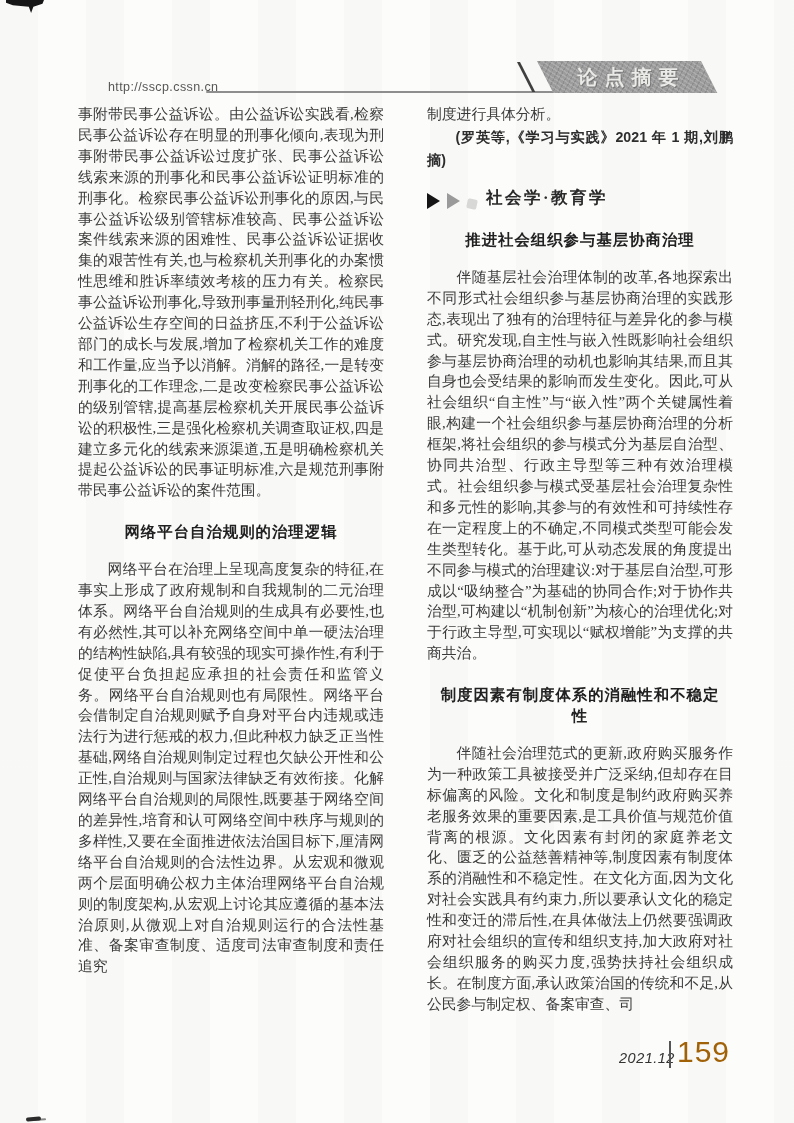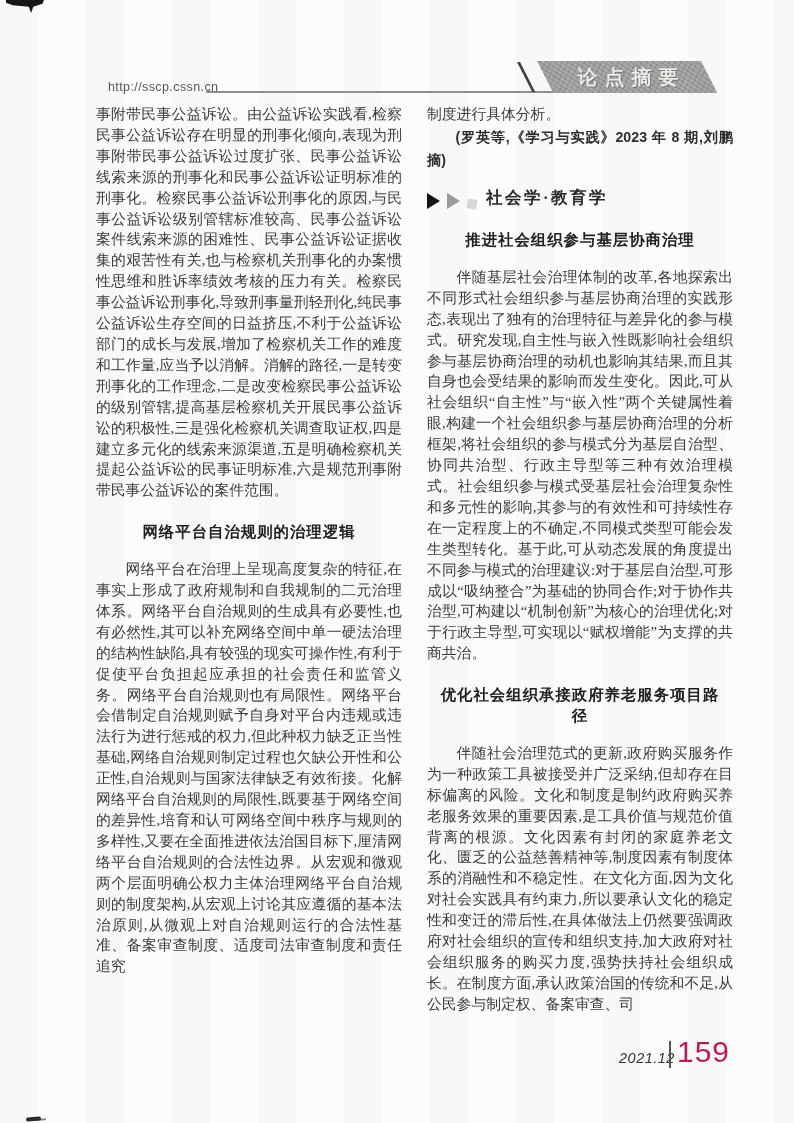--- a/index.html
+++ b/index.html
@@ -58,21 +58,21 @@
     color:#efefec;opacity:.95;
     text-shadow:0 0 1px #7a7a7a,1px 1px 0 rgba(90,90,90,.6);
     white-space:nowrap;padding-left:7px;
   }
   
   .col{
     position:absolute;top:104px;width:306px;
     font-size:14.8px;line-height:20.9px;color:#3b3b3b;
     text-align:justify;
   }
-  .col-left{left:96px;}
+  .col-left{left:78px;}
   .col-right{left:427px;}
   .para{margin:0;text-indent:2em;}
   .para.cont{text-indent:0;}
   .citation{
     margin:1px 0 0;text-indent:2em;
     font-family:"Liberation Sans", sans-serif;
     font-weight:700;font-size:14.2px;line-height:22.6px;color:#2d2d2d;
     text-align:justify;
   }
   .article-heading{
@@ -100,21 +100,21 @@
     position:absolute;left:619px;top:1050px;
     font-family:"Liberation Sans", sans-serif;
     font-style:italic;font-size:14.5px;color:#333;letter-spacing:.5px;
   }
   .footer-divider{
     position:absolute;left:669px;top:1041px;width:2px;height:27px;background:#555;
   }
   .page-number{
     position:absolute;left:677px;top:1035px;
     font-family:"Liberation Sans", sans-serif;
-    font-size:30px;font-weight:400;color:#be185d;letter-spacing:1px;
+    font-size:30px;font-weight:400;color:#a16207;letter-spacing:1px;
   }
 </style>
 </head>
 <body>
 
 <div class="page">
 
   <div class="artifact-top"></div>
 
   <div class="header-url">http://sscp.cssn.cn</div>
@@ -125,32 +125,32 @@
   </div>
 
   <div class="col col-left">
     <p class="para cont">事附带民事公益诉讼。由公益诉讼实践看,检察民事公益诉讼存在明显的刑事化倾向,表现为刑事附带民事公益诉讼过度扩张、民事公益诉讼线索来源的刑事化和民事公益诉讼证明标准的刑事化。检察民事公益诉讼刑事化的原因,与民事公益诉讼级别管辖标准较高、民事公益诉讼案件线索来源的困难性、民事公益诉讼证据收集的艰苦性有关,也与检察机关刑事化的办案惯性思维和胜诉率绩效考核的压力有关。检察民事公益诉讼刑事化,导致刑事量刑轻刑化,纯民事公益诉讼生存空间的日益挤压,不利于公益诉讼部门的成长与发展,增加了检察机关工作的难度和工作量,应当予以消解。消解的路径,一是转变刑事化的工作理念,二是改变检察民事公益诉讼的级别管辖,提高基层检察机关开展民事公益诉讼的积极性,三是强化检察机关调查取证权,四是建立多元化的线索来源渠道,五是明确检察机关提起公益诉讼的民事证明标准,六是规范刑事附带民事公益诉讼的案件范围。</p>
     <h3 class="article-heading">网络平台自治规则的治理逻辑</h3>
     <p class="para">网络平台在治理上呈现高度复杂的特征,在事实上形成了政府规制和自我规制的二元治理体系。网络平台自治规则的生成具有必要性,也有必然性,其可以补充网络空间中单一硬法治理的结构性缺陷,具有较强的现实可操作性,有利于促使平台负担起应承担的社会责任和监管义务。网络平台自治规则也有局限性。网络平台会借制定自治规则赋予自身对平台内违规或违法行为进行惩戒的权力,但此种权力缺乏正当性基础,网络自治规则制定过程也欠缺公开性和公正性,自治规则与国家法律缺乏有效衔接。化解网络平台自治规则的局限性,既要基于网络空间的差异性,培育和认可网络空间中秩序与规则的多样性,又要在全面推进依法治国目标下,厘清网络平台自治规则的合法性边界。从宏观和微观两个层面明确公权力主体治理网络平台自治规则的制度架构,从宏观上讨论其应遵循的基本法治原则,从微观上对自治规则运行的合法性基准、备案审查制度、适度司法审查制度和责任追究</p>
   </div>
 
   <div class="col col-right">
     <p class="para cont">制度进行具体分析。</p>
-    <p class="citation">(罗英等,《学习与实践》2023 年 8 期,刘鹏摘)</p>
+    <p class="citation">(罗英等,《学习与实践》2021 年 1 期,刘鹏摘)</p>
 
     <div class="section-marker">
       <span class="tri tri-1"></span>
       <span class="tri tri-2"></span>
       <span class="tri tri-3"></span>
       <span class="section-label">社会学·教育学</span>
     </div>
 
     <h3 class="article-heading">推进社会组织参与基层协商治理</h3>
     <p class="para">伴随基层社会治理体制的改革,各地探索出不同形式社会组织参与基层协商治理的实践形态,表现出了独有的治理特征与差异化的参与模式。研究发现,自主性与嵌入性既影响社会组织参与基层协商治理的动机也影响其结果,而且其自身也会受结果的影响而发生变化。因此,可从社会组织“自主性”与“嵌入性”两个关键属性着眼,构建一个社会组织参与基层协商治理的分析框架,将社会组织的参与模式分为基层自治型、协同共治型、行政主导型等三种有效治理模式。社会组织参与模式受基层社会治理复杂性和多元性的影响,其参与的有效性和可持续性存在一定程度上的不确定,不同模式类型可能会发生类型转化。基于此,可从动态发展的角度提出不同参与模式的治理建议:对于基层自治型,可形成以“吸纳整合”为基础的协同合作;对于协作共治型,可构建以“机制创新”为核心的治理优化;对于行政主导型,可实现以“赋权增能”为支撑的共商共治。</p>
-    <h3 class="article-heading">优化社会组织承接政府养老服务项目路径</h3>
+    <h3 class="article-heading">制度因素有制度体系的消融性和不稳定性</h3>
     <p class="para">伴随社会治理范式的更新,政府购买服务作为一种政策工具被接受并广泛采纳,但却存在目标偏离的风险。文化和制度是制约政府购买养老服务效果的重要因素,是工具价值与规范价值背离的根源。文化因素有封闭的家庭养老文化、匮乏的公益慈善精神等,制度因素有制度体系的消融性和不稳定性。在文化方面,因为文化对社会实践具有约束力,所以要承认文化的稳定性和变迁的滞后性,在具体做法上仍然要强调政府对社会组织的宣传和组织支持,加大政府对社会组织服务的购买力度,强势扶持社会组织成长。在制度方面,承认政策治国的传统和不足,从公民参与制定权、备案审查、司</p>
   </div>
 
   <div class="footer">
     <span class="issue-date">2021.12</span>
     <span class="footer-divider"></span>
     <span class="page-number">159</span>
   </div>
 
   <div class="artifact-bottom"></div>

